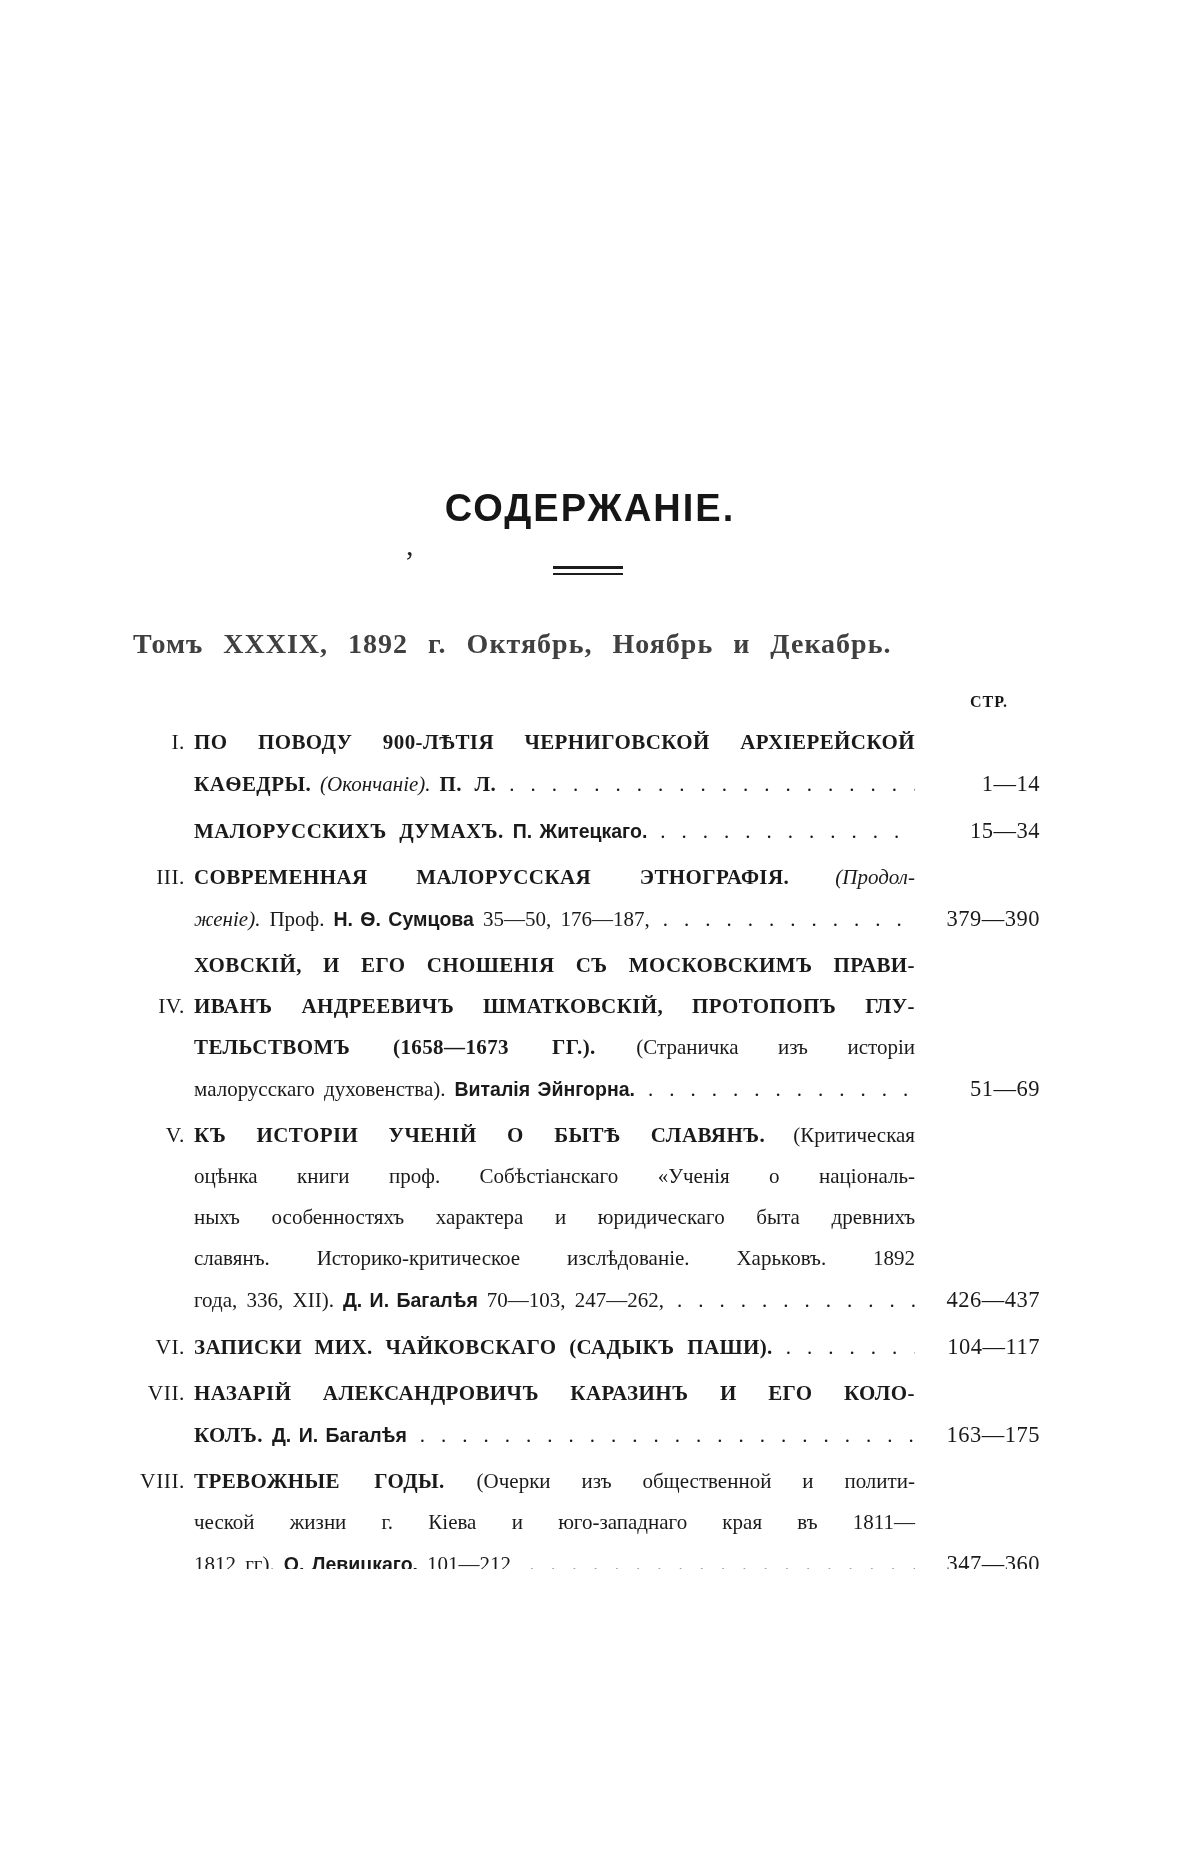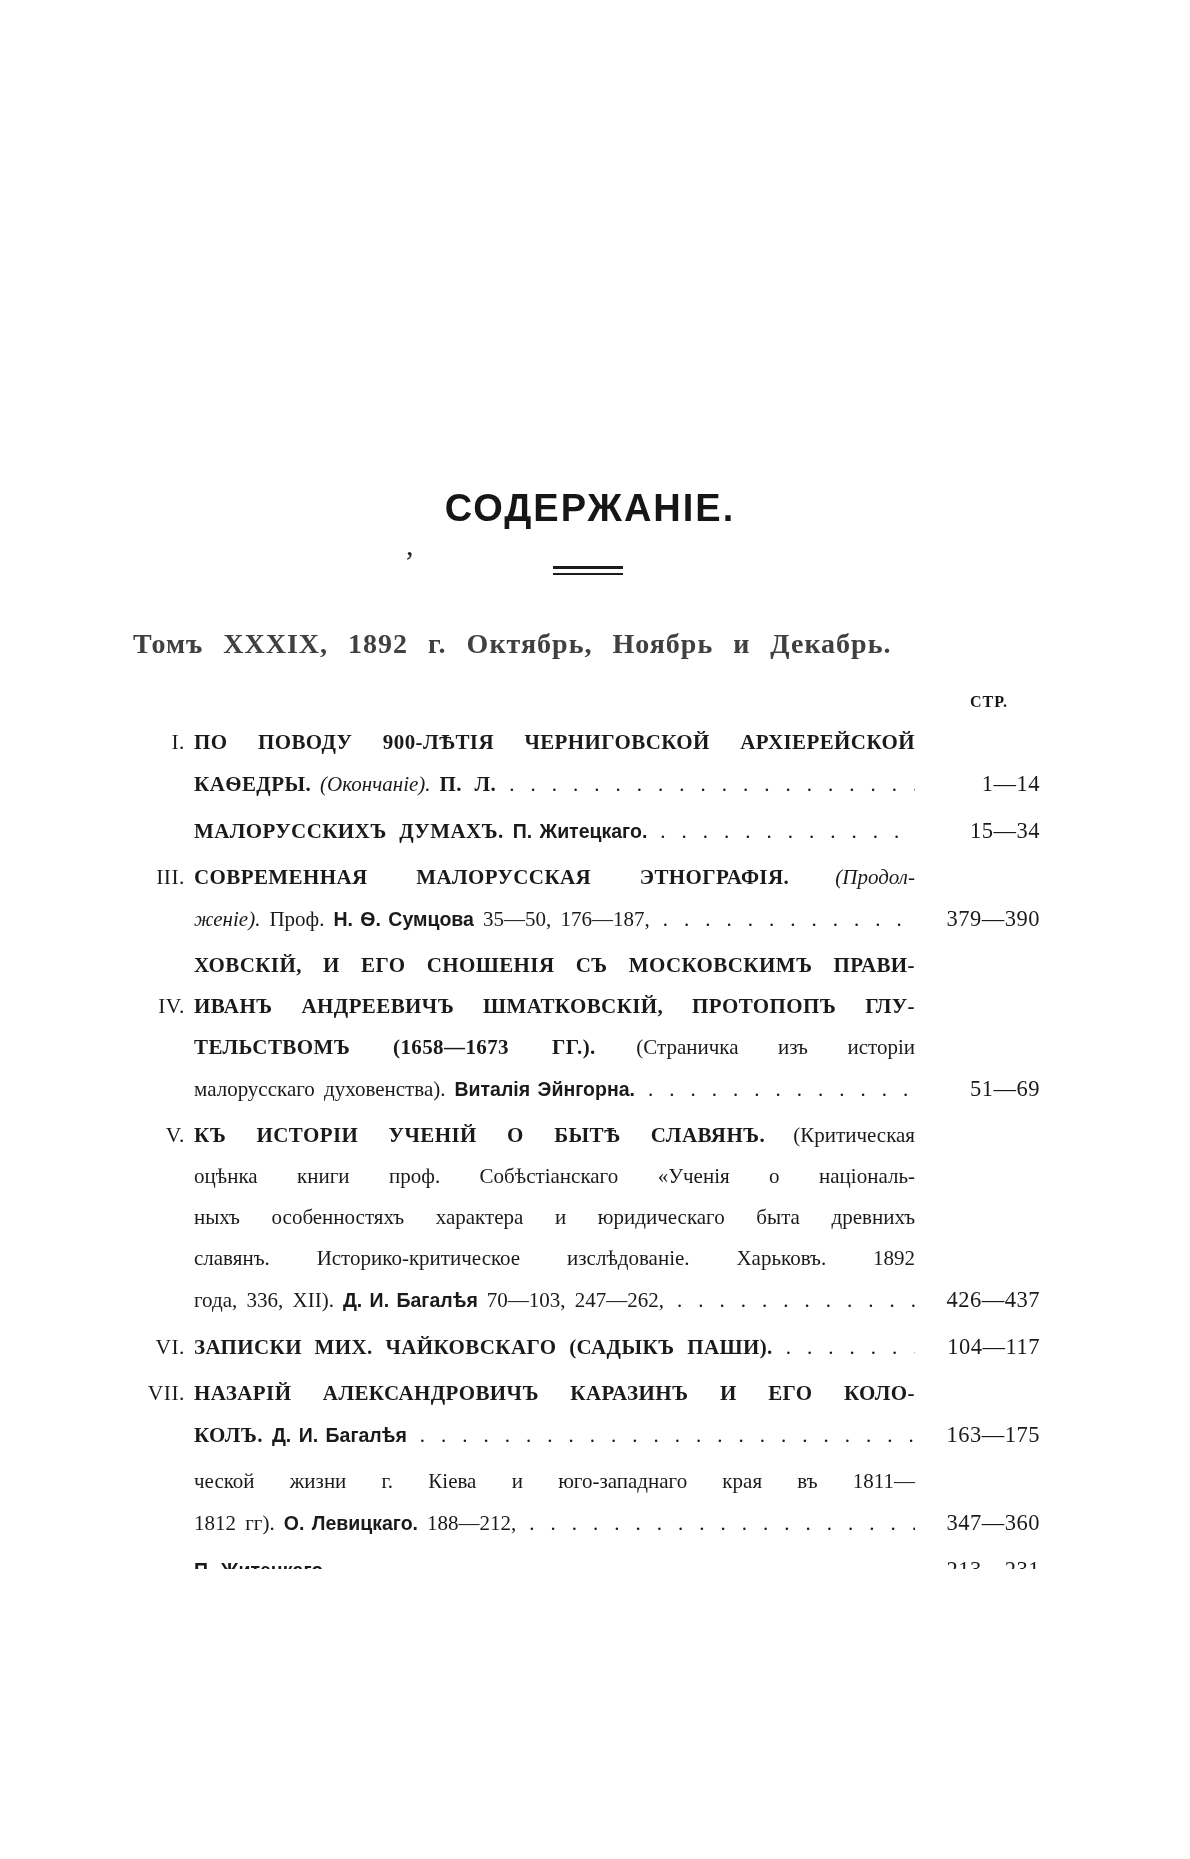--- a/index.html
+++ b/index.html
@@ -192,30 +192,35 @@
           <div class="body flexline">
             <span class="seg seg-caps">КОЛЪ.</span> 
             <span class="seg seg-bold">Д. И. Багалѣя</span> 
             <span class="dots">............................................................</span>
           </div>
           <div class="pages">163—175</div>
         </div>
       </div>
       <div class="entry">
         <div class="row">
+          <div class="num">VIII.</div>
+          <div class="body fill"><span class="seg seg-caps">ТРЕВОЖНЫЕ ГОДЫ.</span> <span class="seg seg-plain">(Очерки изъ общественной и полити-</span> </div>
+          <div class="pages"></div>
+        </div>
+        <div class="row">
           <div class="num"></div>
           <div class="body fill"><span class="seg seg-plain">ческой жизни г. Кіева и юго-западнаго края въ 1811—</span> </div>
           <div class="pages"></div>
         </div>
         <div class="row">
           <div class="num"></div>
           <div class="body flexline">
             <span class="seg seg-plain">1812 гг).</span> 
             <span class="seg seg-bold">О. Левицкаго.</span> 
-            <span class="seg seg-plain">188—212,</span> 
+            <span class="seg seg-plain">101—212,</span> 
             <span class="dots">............................................................</span>
           </div>
           <div class="pages">347—360</div>
         </div>
       </div>
       <div class="entry">
         <div class="row">
           <div class="num"></div>
           <div class="body flexline">
             <span class="seg seg-bold">П. Житецкаго.</span> 

